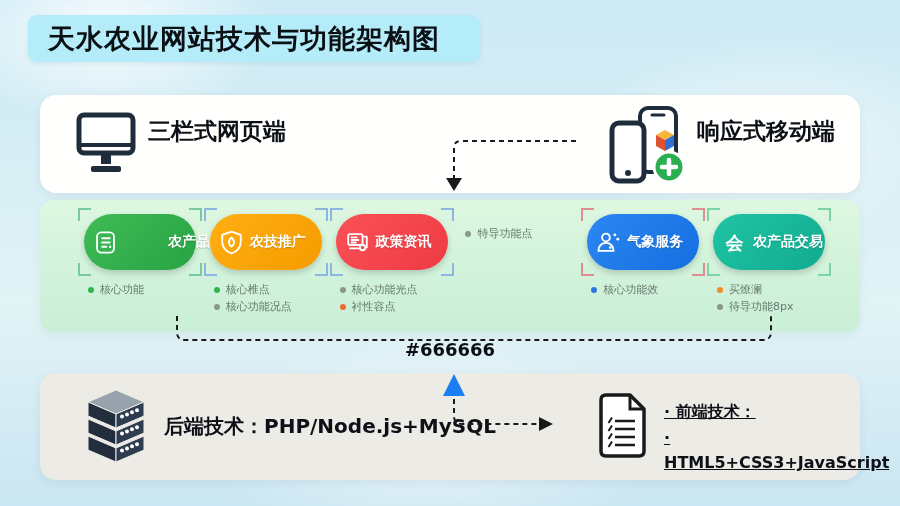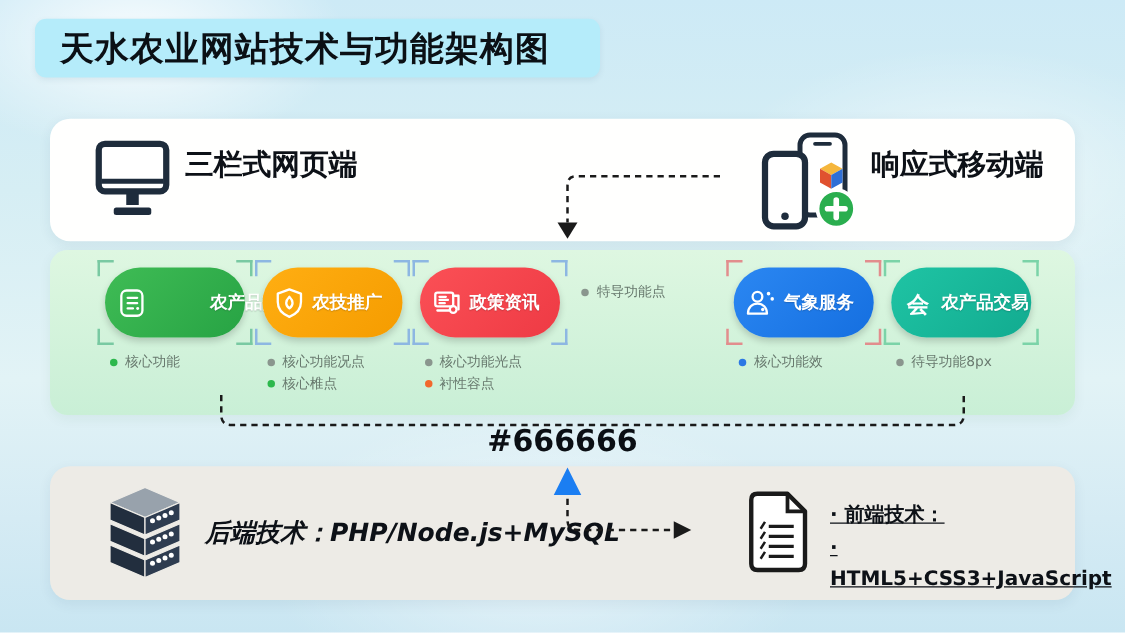--- a/index.html
+++ b/index.html
@@ -38,22 +38,22 @@
   .pill .pl{font-size:14px;font-weight:800;color:#fff;margin-left:5px;white-space:nowrap;text-shadow:0 1px 1px rgba(0,0,0,.18);}
   .corner{position:absolute;width:11px;height:11px;}
   .corner.tl{left:-6px;top:-6px;border-top:2px solid;border-left:2px solid;}
   .corner.tr{right:-6px;top:-6px;border-top:2px solid;border-right:2px solid;}
   .corner.bl{left:-6px;bottom:-6px;border-bottom:2px solid;border-left:2px solid;}
   .corner.br{right:-6px;bottom:-6px;border-bottom:2px solid;border-right:2px solid;}
   .bullets{margin-top:11px;padding-left:4px;text-align:center;}
   .bullet{display:flex;align-items:center;height:17px;}
   .bullet .dot{width:6px;height:6px;border-radius:50%;flex:0 0 auto;margin-right:6px;}
   .bullet .bt{font-size:11px;color:#68796e;white-space:nowrap;}
-  .hex-label{position:absolute;left:0;top:339px;width:900px;text-align:center;font-size:24px;font-weight:800;color:#0b0f14;}
-  .backend-label{position:absolute;left:164px;top:373px;height:107px;display:flex;align-items:center;font-size:20px;font-weight:800;color:#0d1117;font-style:italic;}
+  .hex-label{position:absolute;left:0;top:339px;width:900px;text-align:center;font-size:18px;font-weight:800;color:#0b0f14;}
+  .backend-label{position:absolute;left:164px;top:373px;height:107px;display:flex;align-items:center;font-size:20px;font-weight:800;color:#0d1117;}
   .frontend-text{position:absolute;left:664px;top:399px;font-size:16px;font-weight:800;color:#0d1117;line-height:1.6;text-decoration:underline;}
   svg.overlay{position:absolute;left:0;top:0;z-index:6;pointer-events:none;}
   .dash{fill:none;stroke:#1a1a1a;stroke-width:2;stroke-dasharray:5 4;}
   .solidhead{fill:#1a1a1a;}
   .pill-icon{stroke:#fff;stroke-width:2.2;fill:none;stroke-linecap:round;stroke-linejoin:round;}
 </style>
 </head>
 <body>
 
 <div class="canvas">
@@ -122,26 +122,26 @@
             <div class="pill" style="background: linear-gradient(135deg, rgb(255, 174, 18), rgb(245, 156, 0));">
               <svg viewBox="0 0 32 32" class="pi pill-icon">
                 <path d="M16 3 L27 7 v8 c0 7 -4.5 11.5 -11 14 C9.5 26.5 5 22 5 15 V7 Z"></path>
                 <path d="M16 10 c-4 4 -4 8 0 11 4 -3 4 -7 0 -11 Z"></path>
               </svg>
               <span class="pl">农技推广</span>
             </div>
           </div>
           <div class="bullets">
             <div class="bullet">
-              <span class="dot" style="background: rgb(138, 150, 142);"></span>
-              <span class="bt">核心功能况点</span>
-            </div>
-            <div class="bullet">
               <span class="dot" style="background: rgb(45, 184, 77);"></span>
               <span class="bt">核心椎点</span>
+            </div>
+            <div class="bullet">
+              <span class="dot" style="background: rgb(138, 150, 142);"></span>
+              <span class="bt">核心功能况点</span>
             </div>
           </div>
         </div>
         <div class="module" style="left: 295.6px;">
           <div class="pill-wrap">
             <span class="corner tl" style="border-color: rgb(141, 183, 226);"></span>
             <span class="corner tr" style="border-color: rgb(141, 183, 226);"></span>
             <span class="corner bl" style="border-color: rgb(141, 183, 226);"></span>
             <span class="corner br" style="border-color: rgb(141, 183, 226);"></span>
             <div class="pill" style="background: linear-gradient(135deg, rgb(251, 80, 86), rgb(238, 58, 68));">
@@ -205,20 +205,24 @@
             <span class="corner bl" style="border-color: rgb(123, 211, 168);"></span>
             <span class="corner br" style="border-color: rgb(123, 211, 168);"></span>
             <div class="pill" style="background: linear-gradient(135deg, rgb(31, 196, 164), rgb(18, 171, 144));">
               <svg viewBox="0 0 32 32" class="pi pill-icon">
                 <text x="16" y="24" text-anchor="middle" font-size="21" font-weight="700" fill="#fff" stroke="none" style="font-family:inherit">会</text>
               </svg>
               <span class="pl">农产品交易</span>
             </div>
           </div>
           <div class="bullets">
+            <div class="bullet">
+              <span class="dot" style="background: rgb(240, 138, 36);"></span>
+              <span class="bt">买燎澜</span>
+            </div>
             <div class="bullet">
               <span class="dot" style="background: rgb(138, 150, 142);"></span>
               <span class="bt">待导功能8px</span>
             </div>
           </div>
         </div>
       </div>
   </div>
 
   <div class="hex-label">#666666</div>

